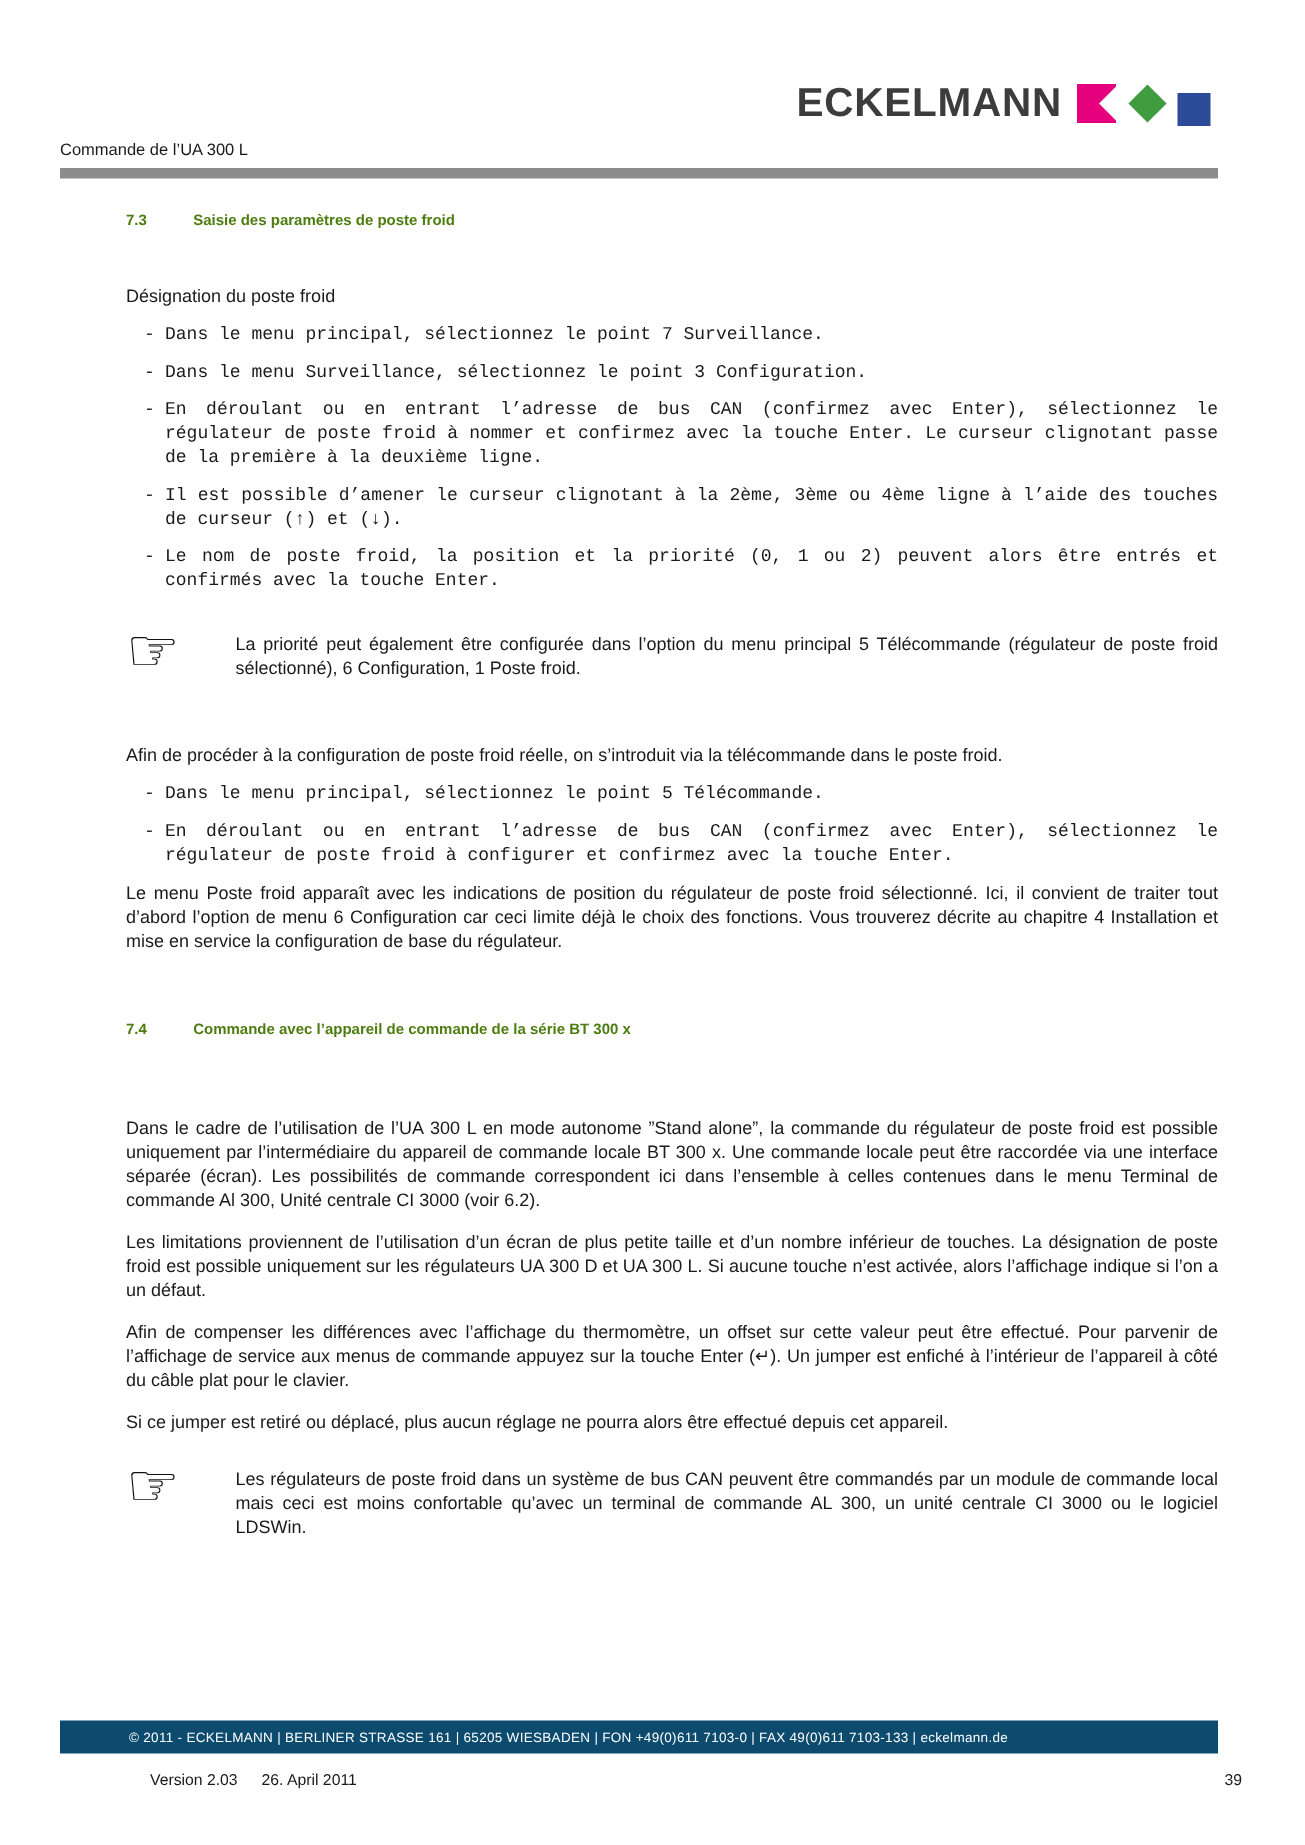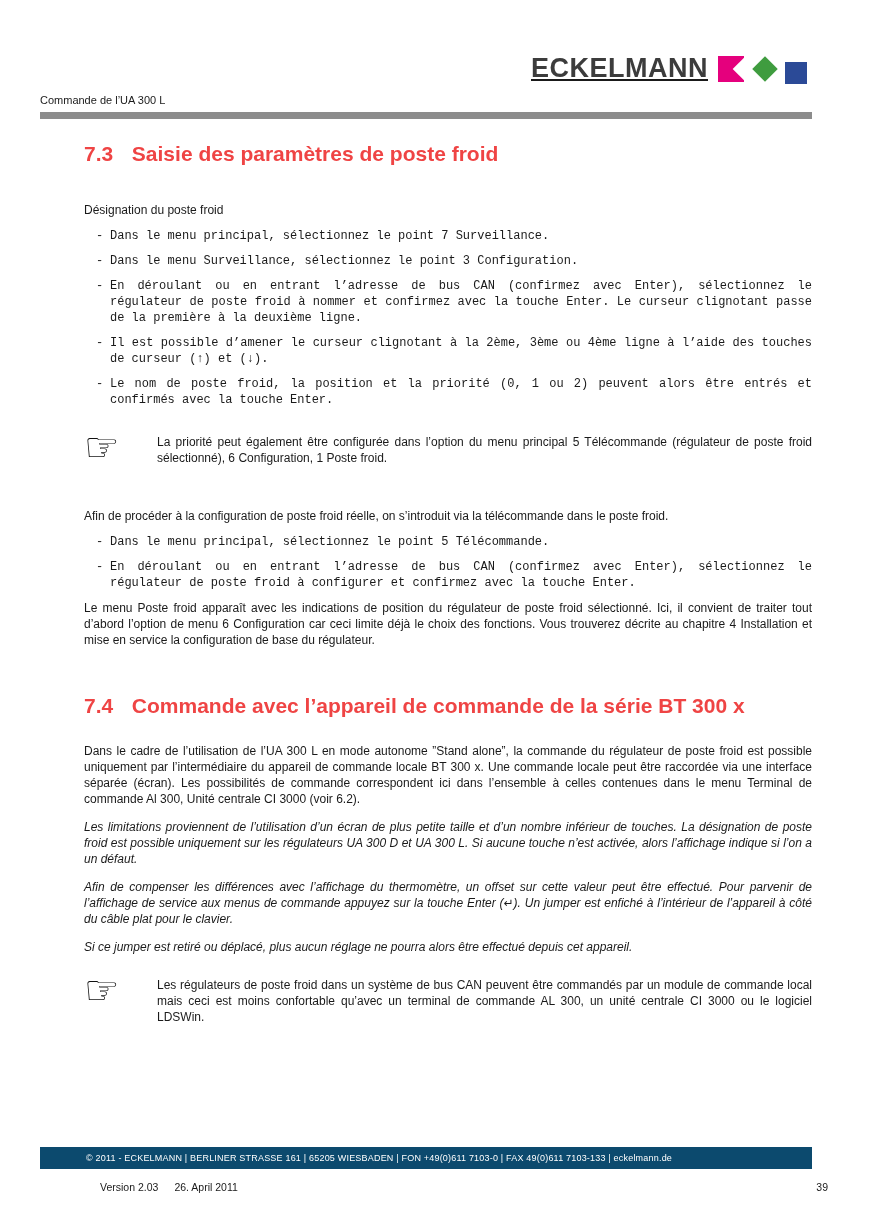--- a/index.html
+++ b/index.html
@@ -4,37 +4,37 @@
 <style>
   * { margin:0; padding:0; box-sizing:border-box; }
   html,body { background:#ffffff; }
   .page {
     position:relative; width:870px; height:1230px; background:#ffffff;
     color:#1a1a1a; font-family:"Liberation Sans","DejaVu Sans",sans-serif;
     overflow:hidden; margin:0 auto;
   }
 
   
-  .logo { position:absolute; top:55px; right:60px; display:flex; align-items:flex-start;text-decoration:underline; }
+  .logo { position:absolute; top:55px; right:60px; display:flex; align-items:flex-start; }
   .logo-text { font-size:27px; font-weight:700; color:#3c3c3c; line-height:1; letter-spacing:0.5px; }
   .logo-mark { position:relative; width:92px; height:30px; margin-left:10px; }
   .m1 { position:absolute; left:0; top:1px; width:26px; height:26px; background:#E5007D; }
   .m1::after { content:""; position:absolute; right:-8px; top:5px; width:16px; height:16px; background:#ffffff; transform:rotate(45deg); }
   .m2 { position:absolute; left:38px; top:5px; width:18px; height:18px; background:#3F9C3F; transform:rotate(45deg); }
   .m3 { position:absolute; left:67px; top:7px; width:22px; height:22px; background:#2B4A97; }
   .doc-title { position:absolute; left:40px; top:94px; font-size:11px; color:#1a1a1a; }
   .gray-rule { position:absolute; left:40px; top:112px; width:772px; height:7px; background:#8C8C8C; }
 
   
   .content { position:absolute; top:142px; left:84px; width:728px; }
-  .sec { font-size:21px; font-weight:bold; color:#ef4444; margin-bottom:36px; }
+  .sec { font-size:10px; font-weight:bold; color:#4d7c0f; margin-bottom:36px; }
   .sec-num { display:inline-block; width:42px; }
-  .sec74 { margin-top:46px; margin-bottom:25px; }
+  .sec74 { margin-top:46px; margin-bottom:52px; }
   .para { font-size:12px; line-height:16px; text-align:justify; }
-  .para + .para { margin-top:12px;font-style:italic; }
+  .para + .para { margin-top:12px; }
   .dash-list { list-style:none; margin:10px 0 0 12px; }
   .dash-list li { position:relative; padding-left:14px; margin-bottom:9px; font-size:12px; line-height:16px; text-align:justify;font-family:Liberation Mono, monospace; }
   .dash-list li::before { content:"-"; position:absolute; left:0; top:0; }
   .note { position:relative; padding-left:73px; margin-top:26px; margin-bottom:34px; min-height:40px; }
   .note2 { margin-top:22px; margin-bottom:0; }
   .hand { position:absolute; left:0; top:-7px; font-size:40px; line-height:1; color:#111; font-family:"DejaVu Sans",sans-serif; }
   .menu-para { margin-top:6px; }
   .mb12 { margin-bottom:12px; }
 
   

